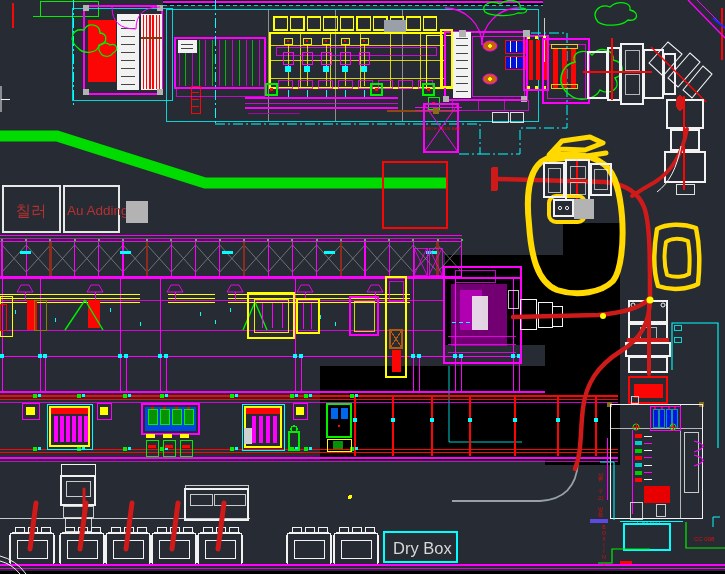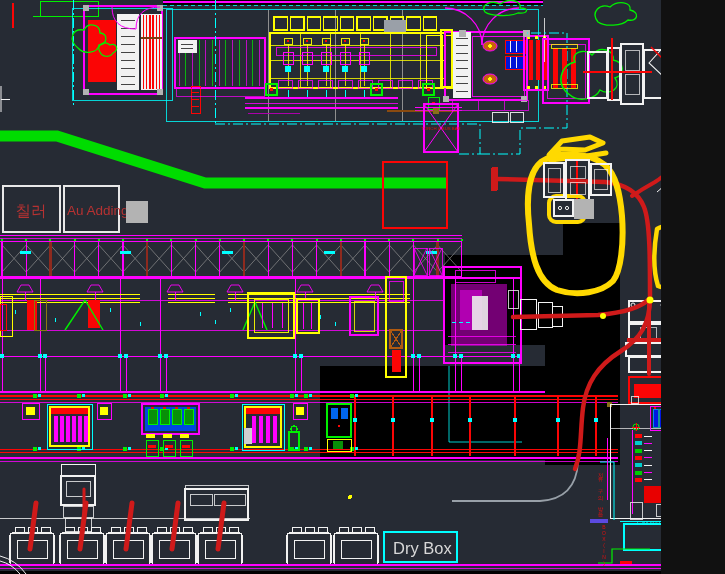--- a/index.html
+++ b/index.html
@@ -1,16 +1,16 @@
 <!DOCTYPE html>
 <html style="--bg: #262b34; --black: #000000; --magenta: #ff00ff; --cyan: #00ffff; --yellow: #ffff00; --red: #fb0505; --green: #00f000; --blue: #2424ff; --indigo: #5b4ae0; --white: #f2f2f2; --linegray: #8f8f8f; --grayfill: #b3b3b3; --marker: #ffd900; --route: #cf1a1a; --labelred: #b63232; --agv: #00dc00; --darkred: #8e2a1e;"><head>
 <meta charset="utf-8">
 <style>
   html,body{margin:0;padding:0;background:#111;}
-  #stage{position:relative;width:661px;height:574px;overflow:hidden;background:var(--bg,#262b34);}
+  #stage{position:relative;width:725px;height:574px;overflow:hidden;background:var(--bg,#262b34);}
   svg{display:block}
   svg line,svg rect,svg path,svg polygon,svg circle,svg ellipse{shape-rendering:crispEdges;}
   .sm{shape-rendering:auto;}
   .mg{stroke:var(--magenta);fill:none}
   .cy{stroke:var(--cyan);fill:none}
   .yl{stroke:var(--yellow);fill:none}
   .rd{stroke:var(--red);fill:none}
   .gn{stroke:var(--green);fill:none}
   .wt{stroke:var(--white);fill:none}
   .gy{stroke:var(--linegray);fill:none}

